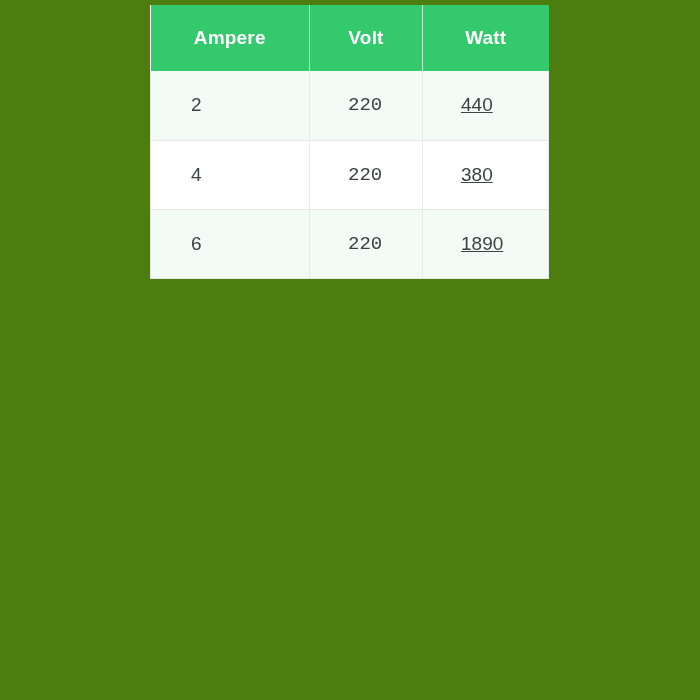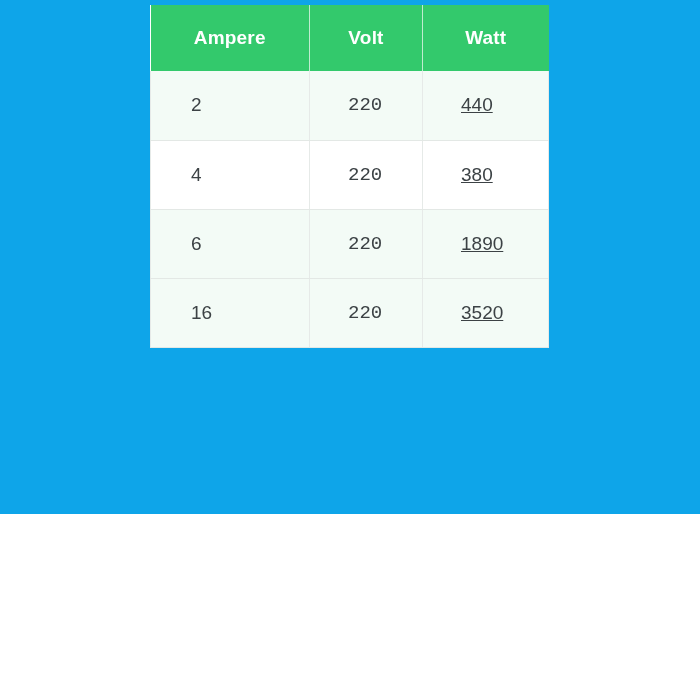--- a/index.html
+++ b/index.html
@@ -10,22 +10,22 @@
     width: 700px;
     height: 700px;
     background: #ffffff;
     font-family: "Liberation Sans", sans-serif;
     overflow: hidden;
   }
 
   .page {
     position: relative;
     width: 700px;
-    height: 514px;
-    background: #0ea5e9;
+    height: 700px;
+    background: #4d7c0f;
   }
 
   .table-wrap {
     position: absolute;
     left: 150px;
     top: 5px;
     width: 398px;
   }
 
   table.spec-table {
@@ -102,21 +102,16 @@
         <tr class="row-even">
           <td class="cell-ampere">4</td>
           <td class="cell-volt">220</td>
           <td class="cell-watt">380</td>
         </tr>
         <tr class="row-odd">
           <td class="cell-ampere">6</td>
           <td class="cell-volt">220</td>
           <td class="cell-watt">1890</td>
         </tr>
-        <tr class="row-odd">
-          <td class="cell-ampere">16</td>
-          <td class="cell-volt">220</td>
-          <td class="cell-watt">3520</td>
-        </tr>
       </tbody>
     </table>
   </div>
 </div>
 
 </body></html>

